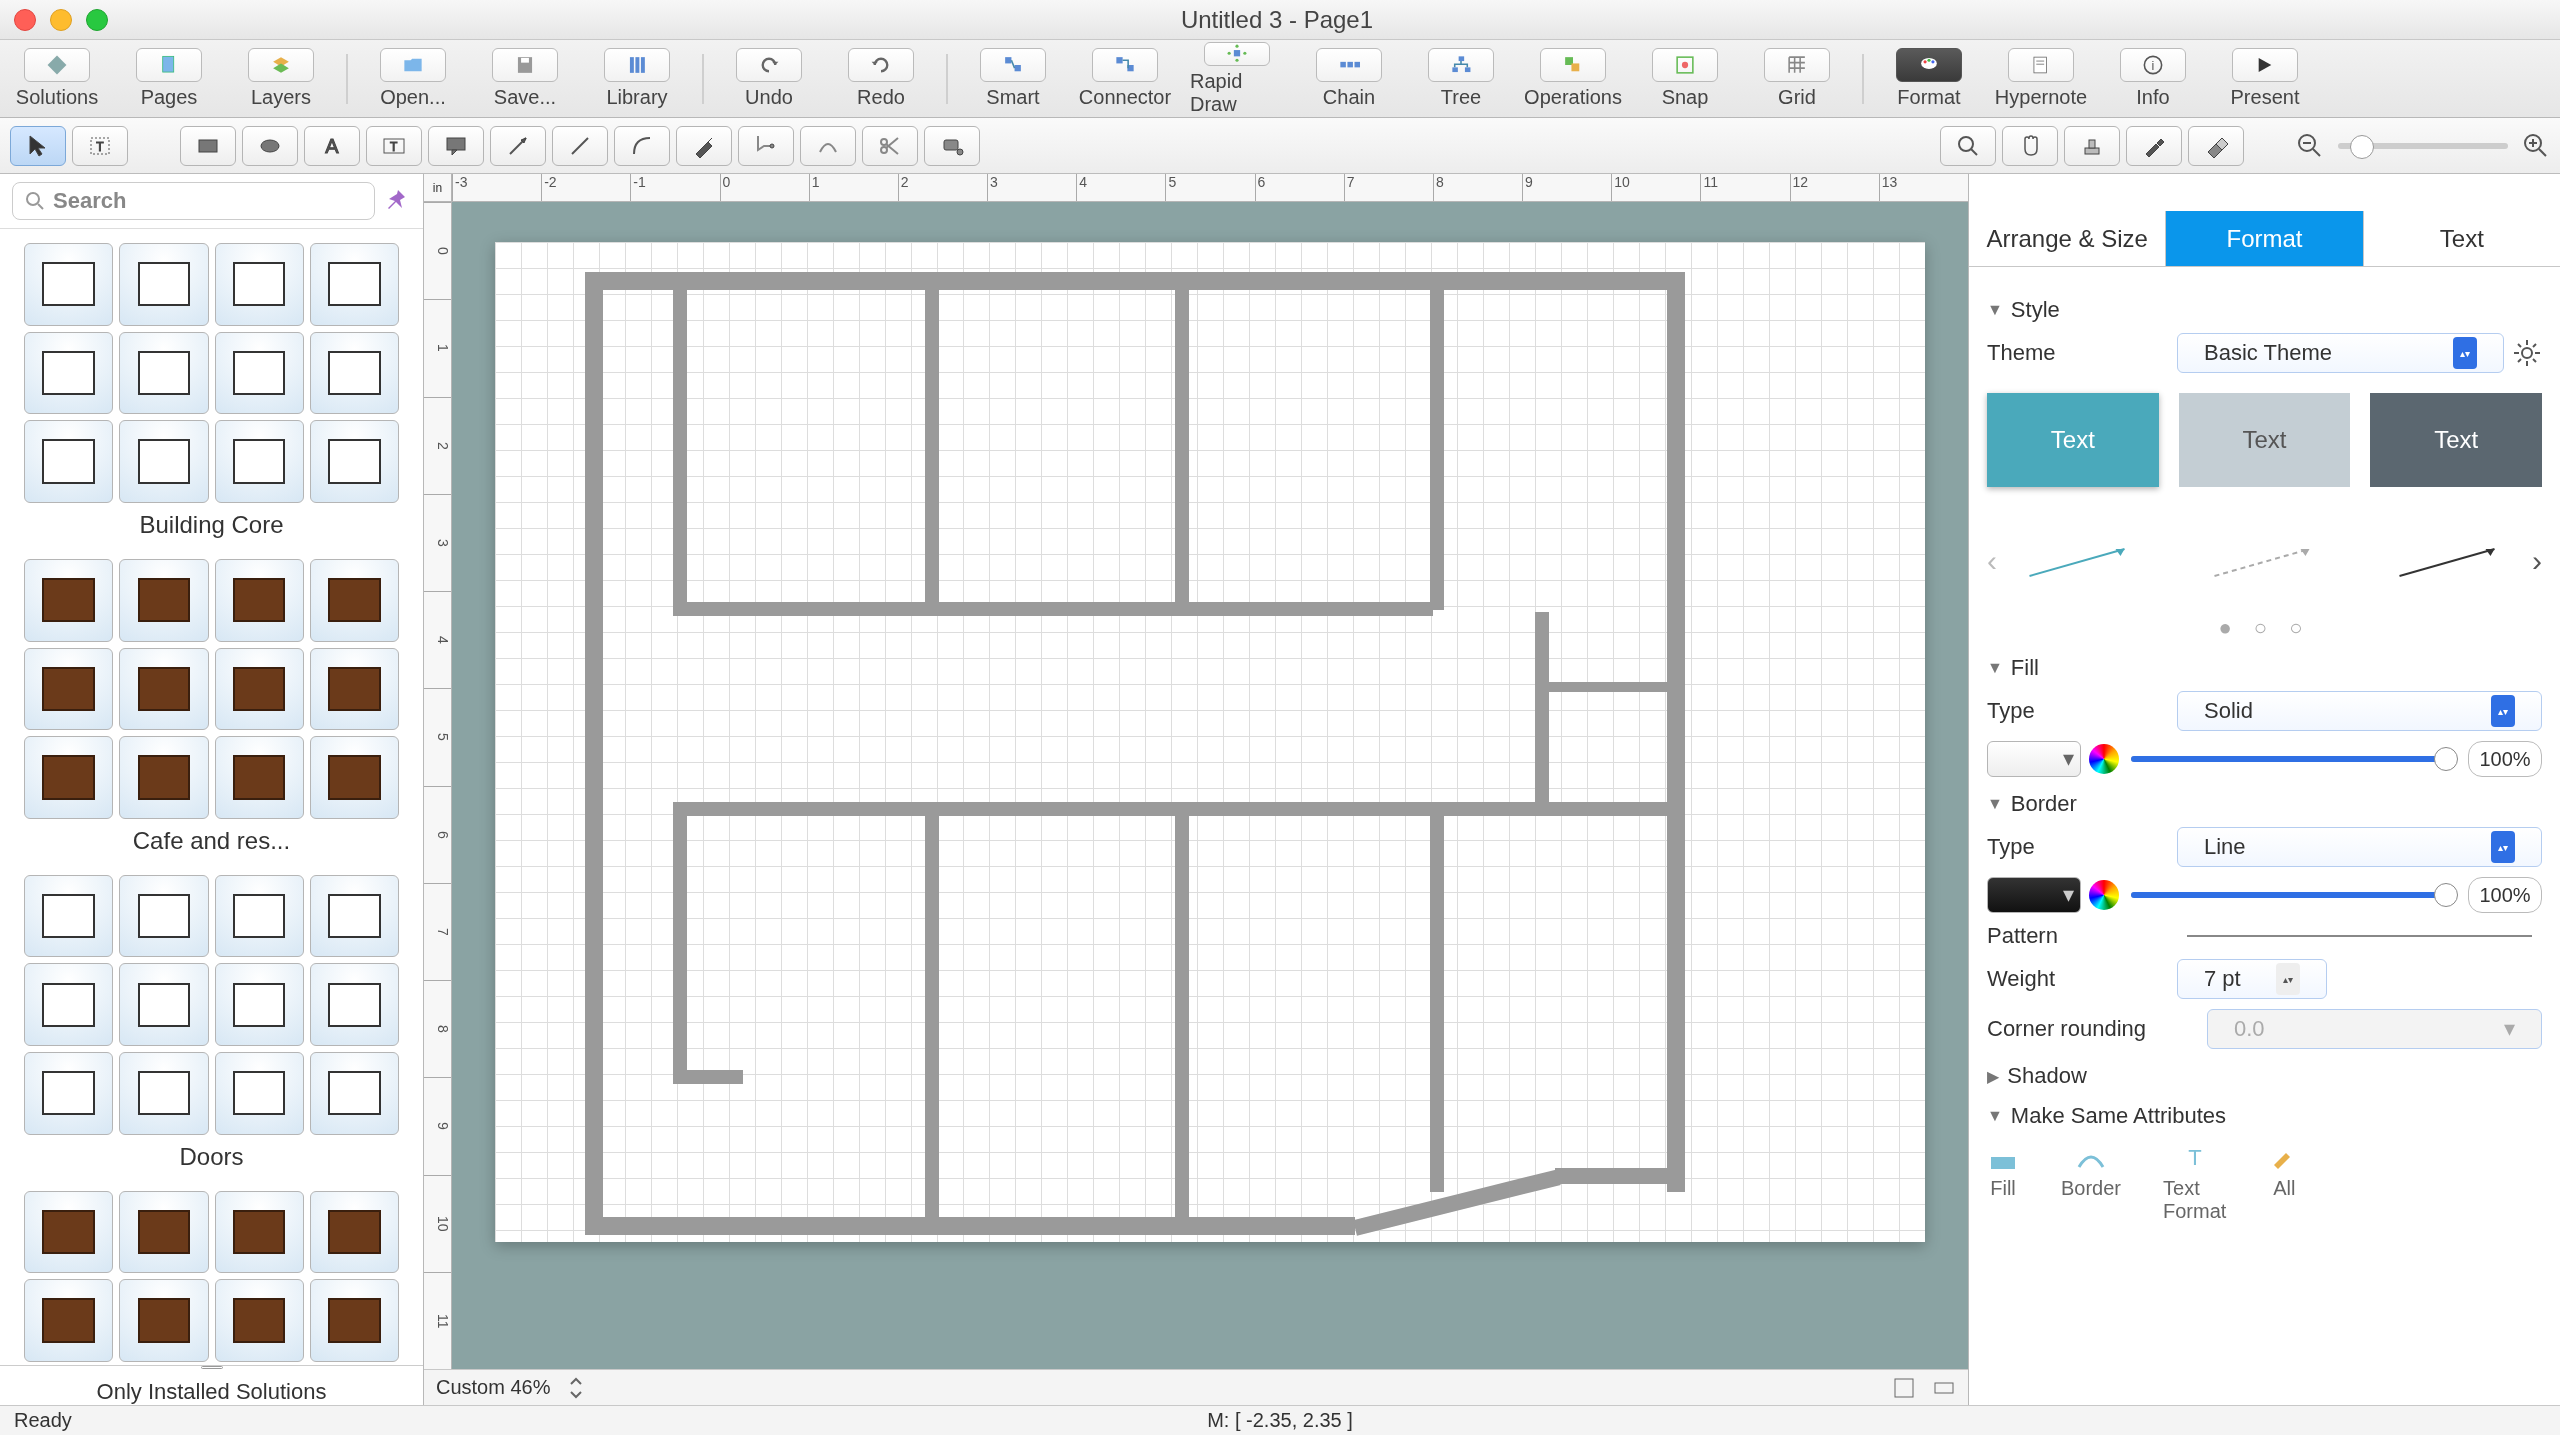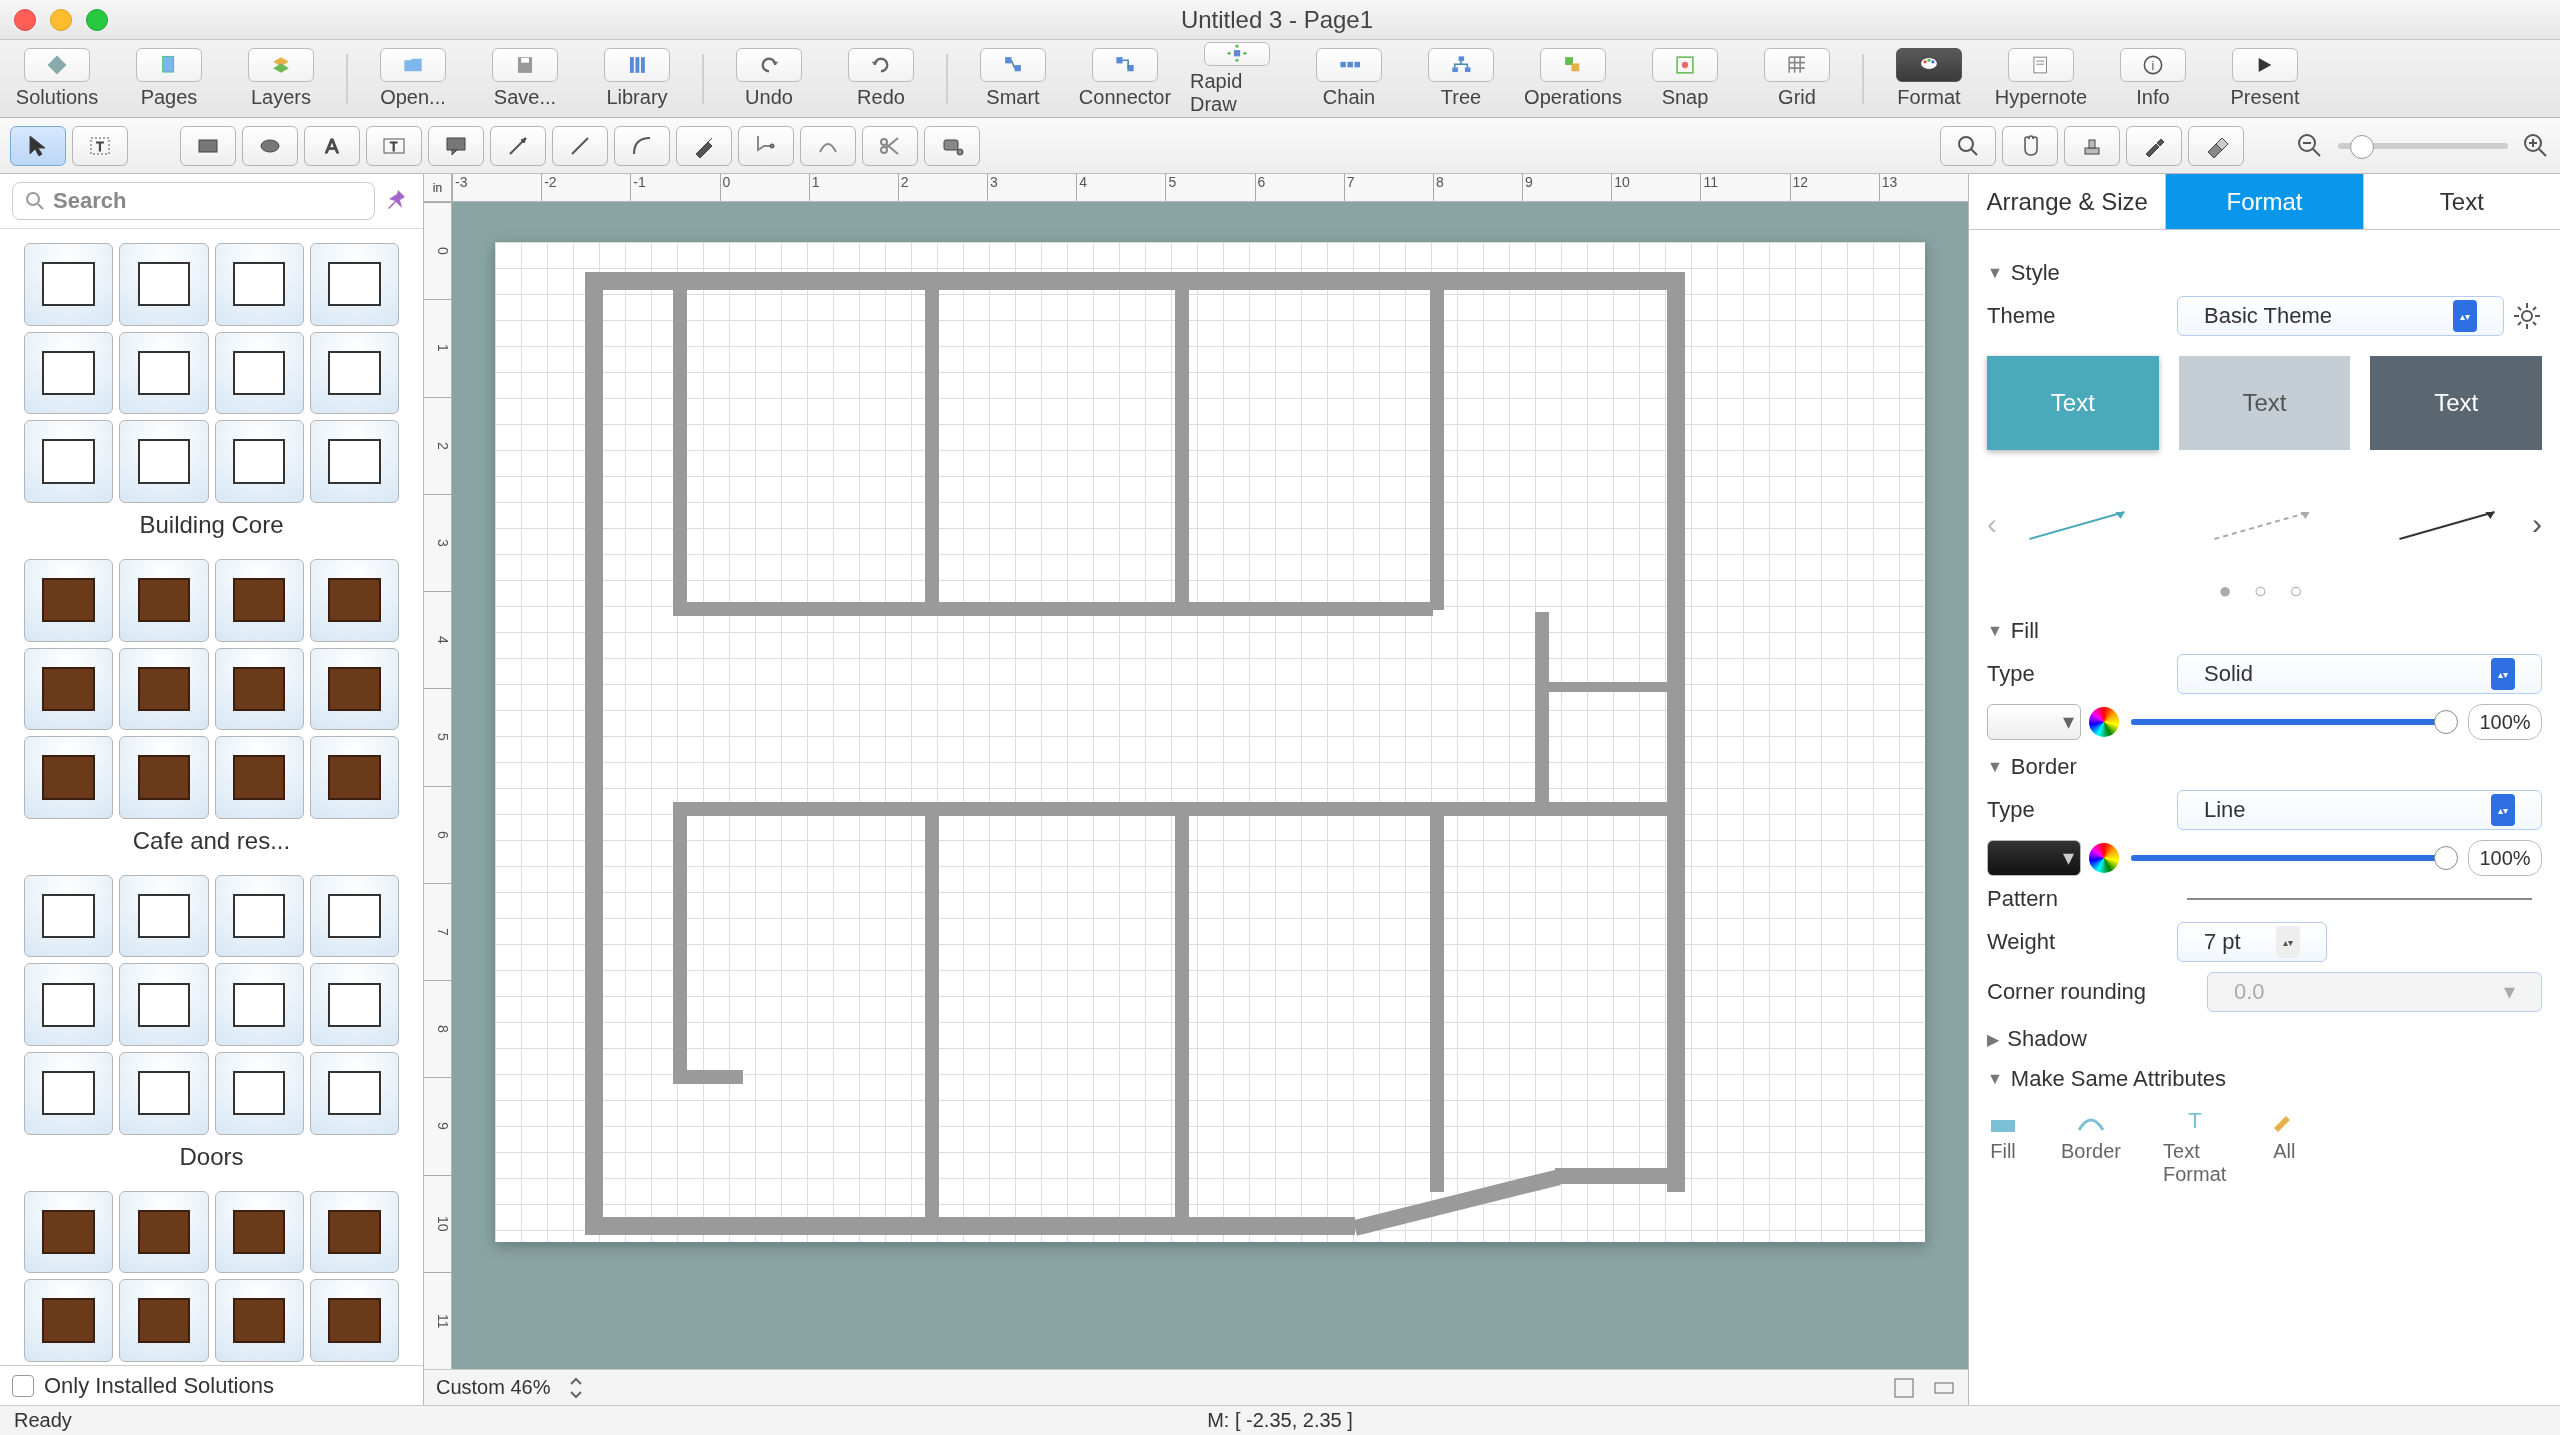--- a/index.html
+++ b/index.html
@@ -38,38 +38,38 @@
 
 .left-panel { width: 424px; background:#fff; border-right:1px solid #b8b8b8; display:flex; flex-direction:column;}
 .search-row { display:flex; align-items:center; padding: 8px 12px; gap:10px; border-bottom:1px solid #ddd;}
 .search-box { flex:1; height:38px; border:1px solid #ccc; border-radius:8px; padding: 0 12px; display:flex; align-items:center; gap:8px; color:#888;font-weight:bold;}
 .left-scroll { flex:1; overflow:auto; padding: 14px 10px;}
 .lib-title { text-align:center; font-size:24px; color:#333; margin: 8px 0 20px;}
 .lib-grid { display:grid; grid-template-columns: repeat(4, 1fr); gap:6px; padding: 0 14px;}
 .lib-shape { aspect-ratio: 1.08; border:1px solid #b5b5b5; border-radius:6px; background: radial-gradient(circle at 50% 20%, #fff, #d7e7f4); cursor:pointer; display:flex;align-items:center;justify-content:center;}
 .lib-shape .inner { width:60%; height:55%; border:2px solid #333; background:#fff;}
 .lib-shape.brown .inner { background:#6b3a1a; border-color:#3a1f0e;}
-.only-row { height:40px; border-top:1px solid #ccc; display:flex; align-items:center; padding: 0 12px; gap:10px; font-size:22px;}
+.only-row { height:40px; border-top:1px solid #ccc; display:flex; align-items:center; padding: 0 12px; gap:10px; font-size:22px;flex-direction:column;}
 .checkbox { width:22px; height:22px; border:1px solid #999; border-radius:4px; background:#fff;}
 
 
 .canvas-area { flex:1; position:relative; background:#8aa3a3; display:flex; flex-direction:column;}
 .ruler-h { height:28px; background:#f7f7f7; border-bottom:1px solid #b5b5b5; display:flex; margin-left:28px;}
 .ruler-h .tick { flex:1; border-left:1px solid #aaa; font-size:14px; color:#555; padding-left:2px;}
 .canvas-row { flex:1; display:flex;}
 .ruler-v { width:28px; background:#f7f7f7; border-right:1px solid #b5b5b5; display:flex; flex-direction:column;}
 .ruler-v .tick { flex:1; border-top:1px solid #aaa; font-size:14px; color:#555; writing-mode: vertical-rl; text-align:center;}
 .canvas-wrap { flex:1; overflow:auto; padding: 40px 20px; }
 .canvas { background:#fff; background-image: linear-gradient(#ddd 1px, transparent 1px), linear-gradient(90deg, #ddd 1px, transparent 1px); background-size: 26px 26px; position:relative; width: 1430px; height: 1000px; margin: 0 auto; box-shadow: 0 4px 14px rgba(0,0,0,.25);}
 
 .wall { position:absolute; background:#9a9a9a;}
 
 
 .right-panel { width: 592px; background:#fff; border-left:1px solid #b8b8b8; display:flex; flex-direction:column;}
-.rtab-row { display:flex; height:56px; border-bottom:1px solid #c7c7c7;}
+.rtab-row { display:flex; height:56px; border-bottom:1px solid #c7c7c7;margin-top:37px;}
 .rtab { flex:1; display:flex; align-items:center; justify-content:center; font-size:24px; border-right:1px solid #c7c7c7; cursor:pointer; background:#fff;}
 .rtab.active { background:#0a96eb; color:#fff;}
 .rtab:last-child { border-right:none;}
 .rpanel-body { flex:1; overflow:auto; padding: 16px 18px; font-size:22px;}
 .section-head { display:flex; align-items:center; gap:8px; color:#333; margin: 14px 0 10px; font-size:22px;}
 .section-head .tri { font-size:16px; color:#777;}
 .row { display:flex; align-items:center; margin: 10px 0;}
 .row label { width: 190px; color:#333;}
 .select { flex:1; height:40px; border:1px solid #b5cdf0; background: linear-gradient(#fff,#f2f7ff); border-radius:6px; padding: 0 26px; display:flex; align-items:center; justify-content:space-between; color:#333;}
 .select .ctrl { width:24px; height:32px; background:#2f6fe4; border-radius:4px; display:flex; flex-direction:column;align-items:center;justify-content:center;color:#fff;font-size:10px}

